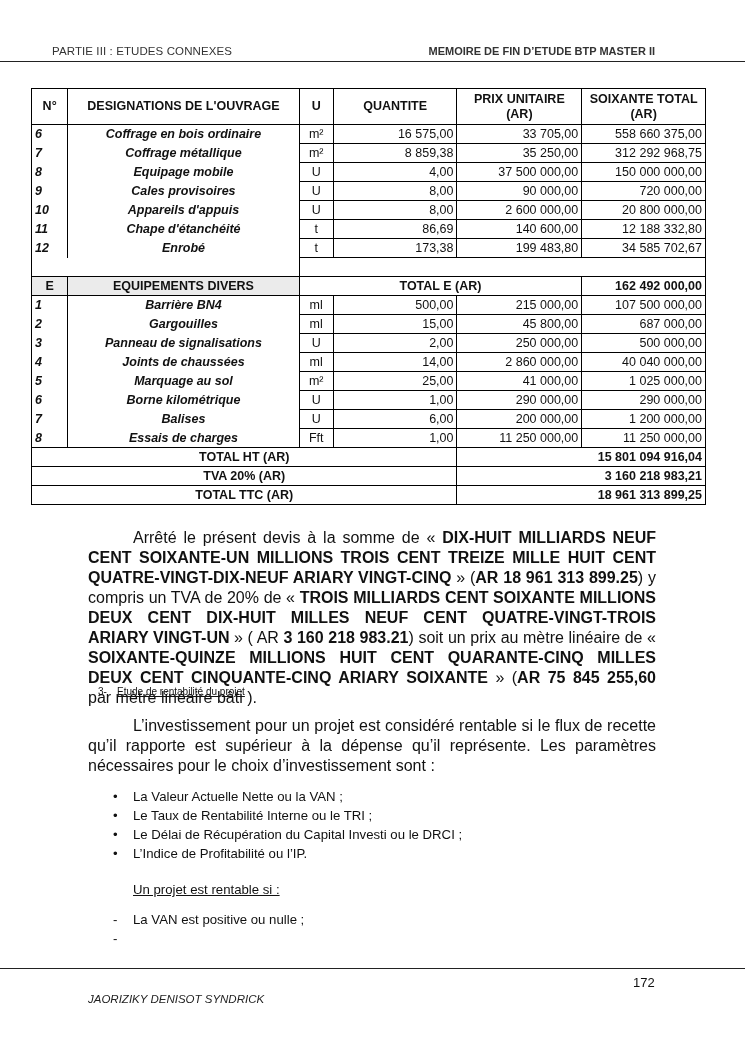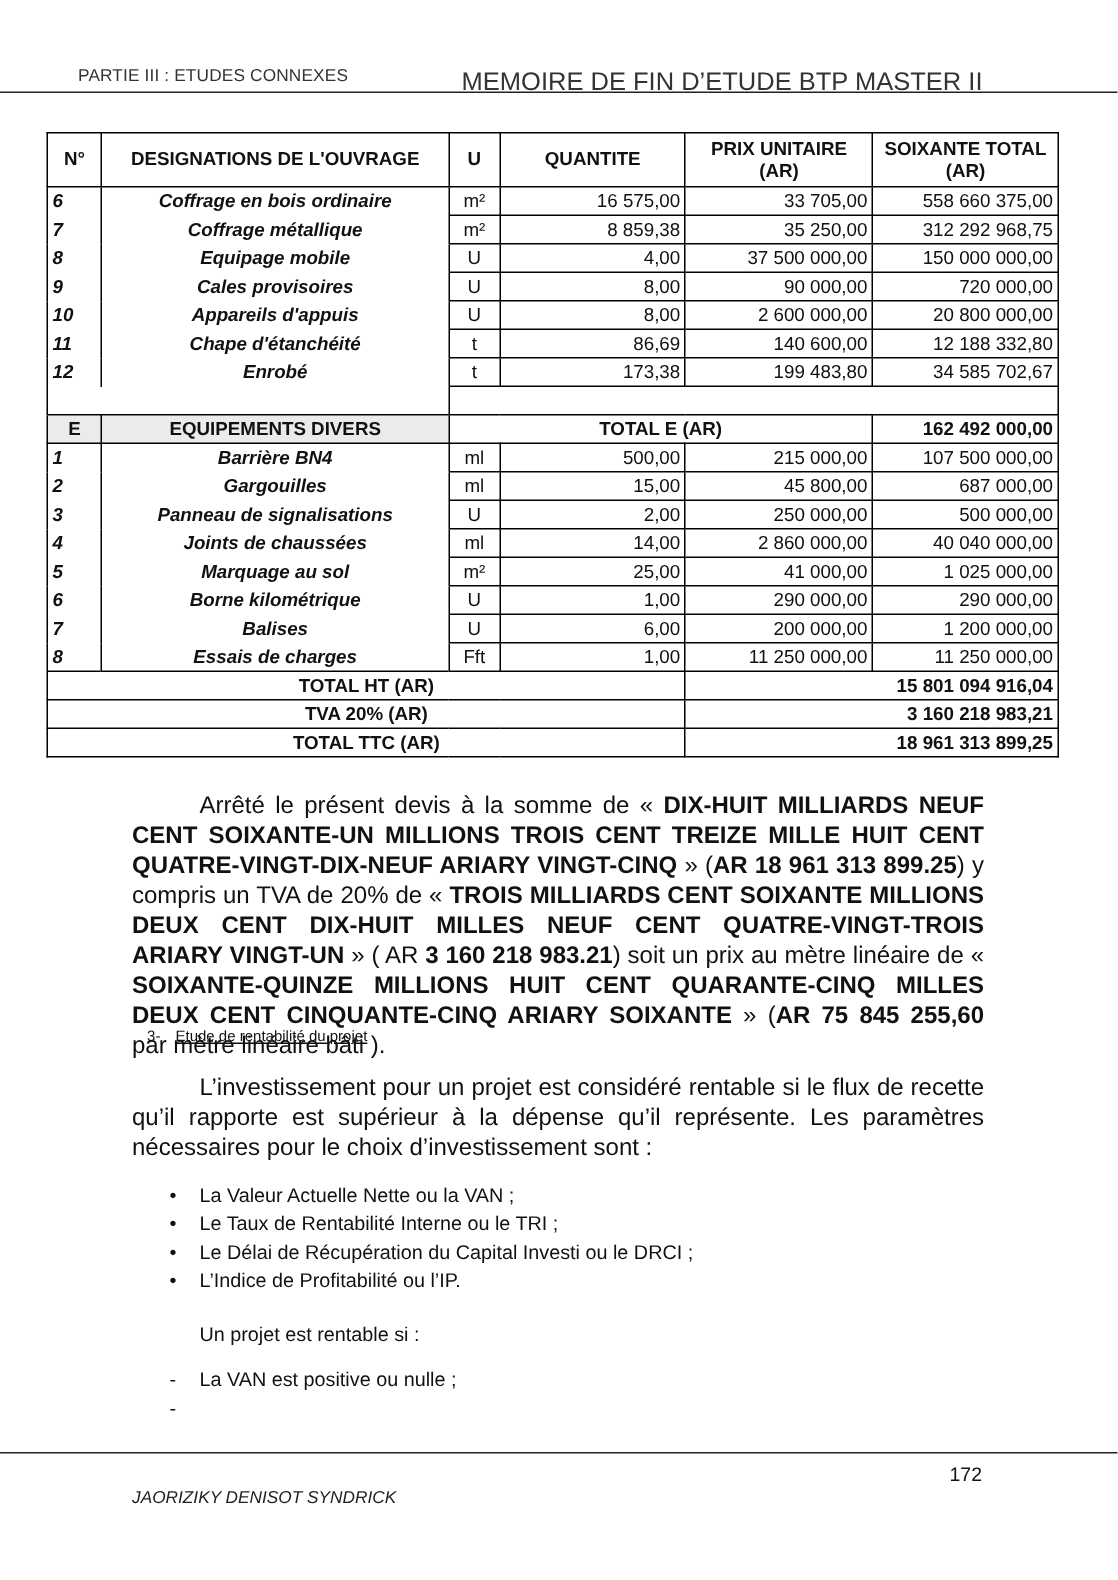--- a/index.html
+++ b/index.html
@@ -1,20 +1,20 @@
 <!DOCTYPE html>
 <html><head>
 <meta charset="utf-8">
 <style>
   html, body { margin: 0; padding: 0; background: #ffffff; }
   body { width: 745px; height: 1053px; position: relative; overflow: hidden;
          font-family: "Liberation Sans", sans-serif; color: #111; }
   .header { position: absolute; top: 43px; left: 0; width: 725px; height: 20px; }
   .header-left { position: absolute; left: 52px; top: 2px; font-size: 11.5px; color: #333; letter-spacing: 0.1px; }
-  .header-right { position: absolute; right: 70px; top: 2px; font-size: 17px; color: #333; }
+  .header-right { position: absolute; right: 70px; top: 2px; font-size: 11px; color: #333; font-weight: bold; }
   .header-rule { position: absolute; top: 18px; left: 0; width: 745px; border-top: 1px solid #222; }
 
   table.devis { position: absolute; left: 31px; top: 88px; border-collapse: collapse; width: 675px; table-layout: fixed; }
   table.devis td, table.devis th { border: 1px solid #000; padding: 0 3px; height: 18px; font-size: 12.5px; line-height: 18px; white-space: nowrap; overflow: hidden; }
   table.devis th { font-weight: bold; font-size: 12.5px; line-height: 15px; height: 35px; text-align: center; font-family: "Liberation Sans", sans-serif; transform-origin: center; }
   .c-n { width: 34px; } .c-d { width: 217px; } .c-u { width: 32px; } .c-q { width: 116px; } .c-p { width: 117px; } .c-m { width: 116px; }
   td.num { text-align: right; }
   td.ctr { text-align: center; }
   td.it { font-style: italic; font-weight: bold; text-align: center; }
   td.ib { font-style: italic; font-weight: bold; text-align: left; padding-left: 14px; }
@@ -28,21 +28,21 @@
 
   .para { position: absolute; left: 88px; width: 568px; font-size: 16px; line-height: 20px; text-align: justify; color: #111; }
   .para b { font-weight: bold; }
   .indent { text-indent: 45px; }
   .section-title { position: absolute; left: 88px; top: 686px; font-size: 10px; text-align: center; }
   .section-title .num { display: inline-block; width: 29px; }
   .section-title .ttl { text-decoration: underline; }
   ul.bullets { position: absolute; left: 88px; top: 787px; margin: 0; padding: 0; list-style: none; font-size: 13.2px; line-height: 19px; }
   ul.bullets li { position: relative; padding-left: 45px; }
   ul.bullets li .dot { position: absolute; left: 25px; top: 0; }
-  .cond { position: absolute; left: 133px; top: 882px; font-size: 13.2px; }
+  .cond { position: absolute; left: 133px; top: 882px; font-size: 13.2px; text-decoration: underline; }
   ul.dashes { position: absolute; left: 88px; top: 910px; margin: 0; padding: 0; list-style: none; font-size: 13.2px; line-height: 19px; }
   ul.dashes li { position: relative; padding-left: 45px; }
   ul.dashes li .dash { position: absolute; left: 25px; top: 0; }
 
   .footer-rule { position: absolute; top: 968px; left: 0; width: 745px; border-top: 1px solid #222; }
   .page-num { position: absolute; top: 975px; left: 633px; font-size: 13px; }
   .footer-author { position: absolute; top: 993px; left: 88px; font-size: 11.5px; color: #222; font-style: italic; }
 </style>
 </head>
 <body>

